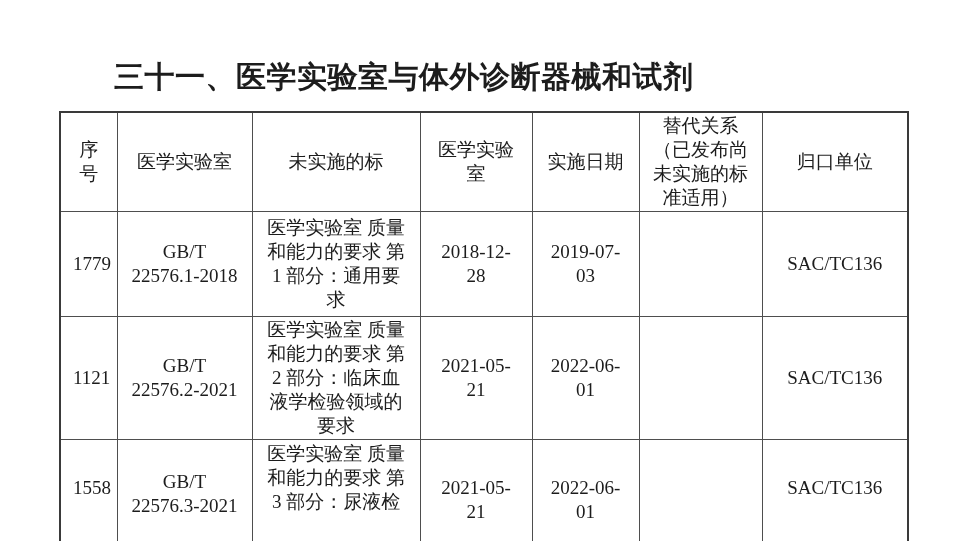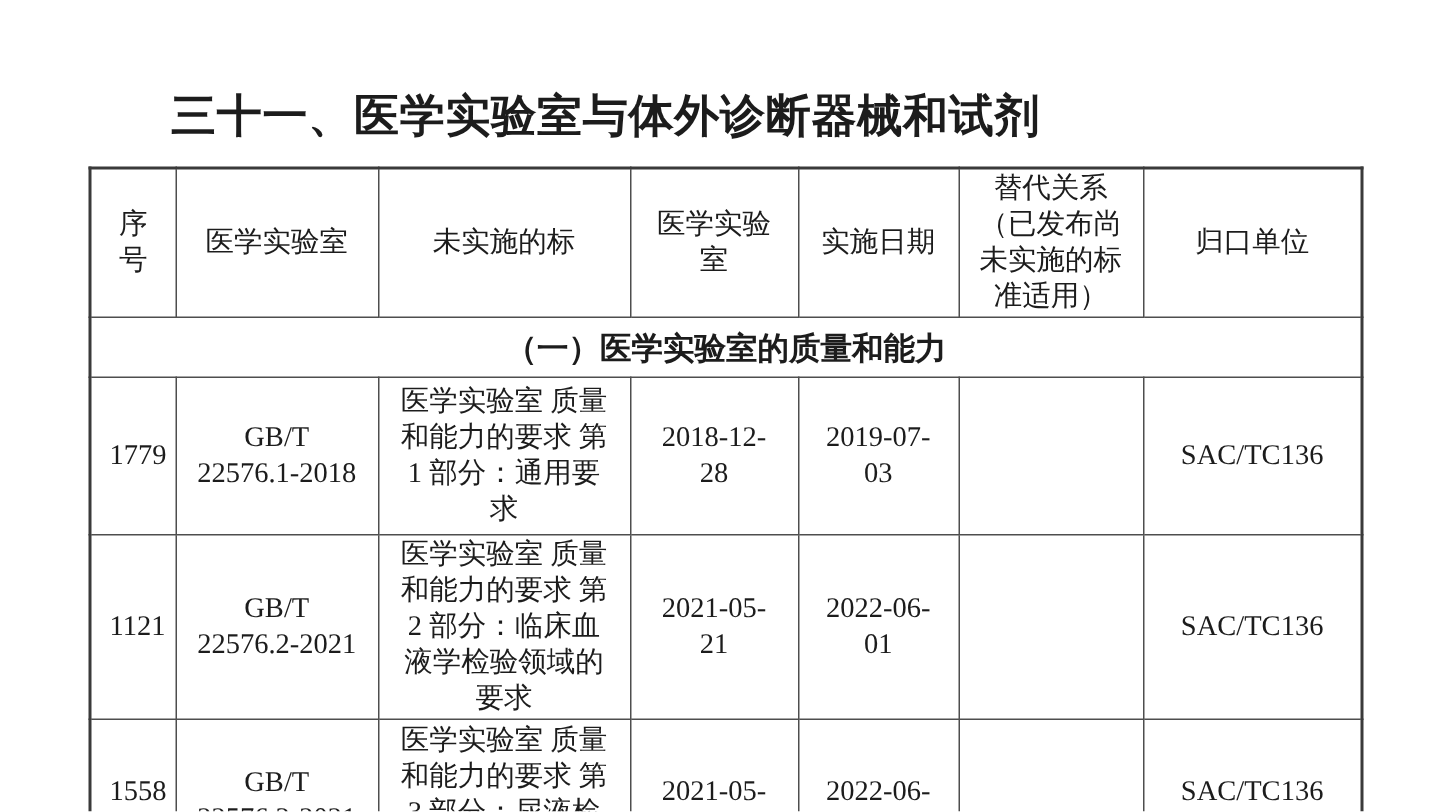--- a/index.html
+++ b/index.html
@@ -94,23 +94,20 @@
         <th>医学实验室</th>
         <th>实施日期</th>
         <th>替代关系
 （已发布尚
 未实施的标
 准适用）</th>
         <th>归口单位</th>
       </tr>
     </thead>
     <tbody>
-      <tr class="group-row">
-        <td colspan="7">（一）医学实验室的质量和能力</td>
-      </tr>
 
       <tr class="row-0">
         <td class="cell-seq">1779</td>
         <td class="cell-code">GB/T
 22576.1-2018</td>
         <td class="cell-name">医学实验室 质量
 和能力的要求 第
 1 部分：通用要
 求</td>
         <td class="cell-pub">2018-12-28</td>

